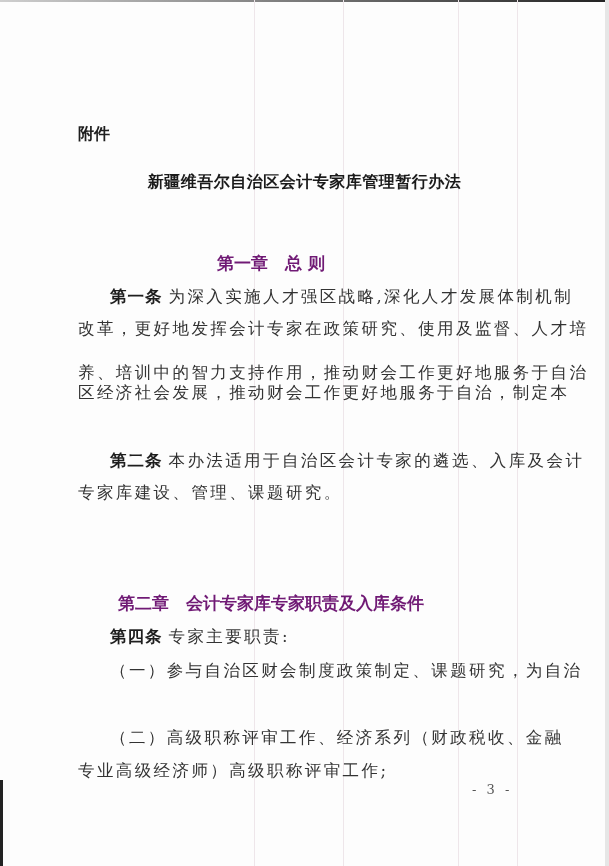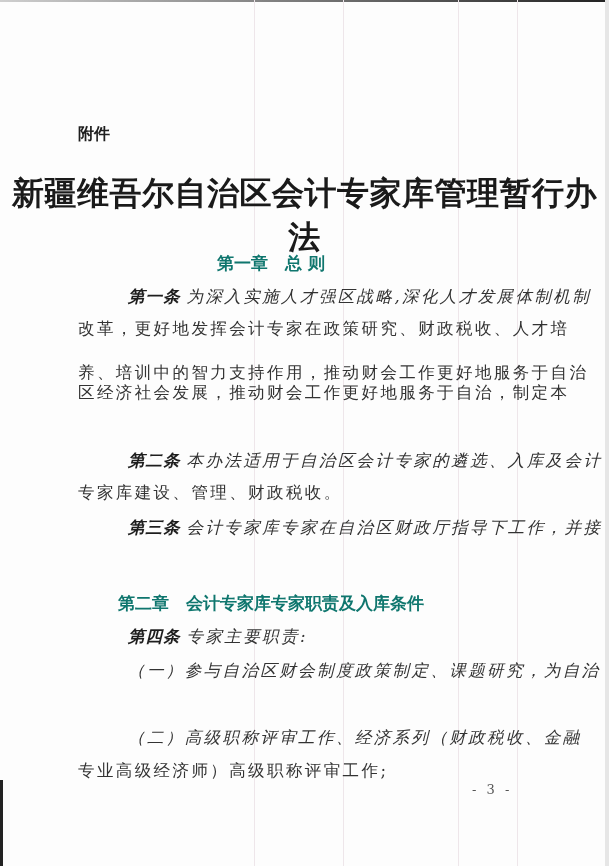--- a/index.html
+++ b/index.html
@@ -8,24 +8,24 @@
     background:#fdfdfd;
     font-family:"DejaVu Serif","Liberation Serif",serif;
     color:#2a2a2a;
   }
   .scan-top { position:absolute; left:0; top:0; width:609px; height:2px; background:linear-gradient(90deg,#cfcfcf,#555 70%,#222); }
   .scan-left { position:absolute; left:0; top:780px; width:3px; height:86px; background:#222; }
   .scan-right { position:absolute; right:0; top:0; width:4px; height:866px; background:#e6e6e6; }
   .vline { position:absolute; top:0; width:1px; height:866px; background:#eee6ea; }
   .page { position:absolute; left:0; top:0; width:609px; height:866px; }
   .attach { position:absolute; left:78px; top:124px; font-family:Liberation Sans, sans-serif; font-size:16px; font-weight:bold; color:#1e1e1e; }
-  .title { position:absolute; left:0; width:609px; top:172px; text-align:center; font-size:32px; font-weight:bold; letter-spacing:0.5px; color:#1a1a1a; }
-  .chapter { position:absolute; left:0; width:542px; text-align:center; font-family:"DejaVu Sans","Liberation Sans",sans-serif; font-size:17px; font-weight:bold; color:#0f766e; }
+  .title { position:absolute; left:0; width:609px; top:172px; text-align:center; font-size:16px; font-weight:bold; letter-spacing:0.5px; color:#1a1a1a; }
+  .chapter { position:absolute; left:0; width:542px; text-align:center; font-family:"DejaVu Sans","Liberation Sans",sans-serif; font-size:17px; font-weight:bold; color:#701a75; }
   .line { position:absolute; left:78px; width:450px; font-size:16.5px; letter-spacing:2.4px; white-space:nowrap; color:#333; }
-  .indent { left:128px; width:420px;font-style:italic; }
+  .indent { left:110px; width:420px; }
   .art { font-family:"DejaVu Sans","Liberation Sans",sans-serif; font-weight:bold; color:#1e1e1e; letter-spacing:1px; margin-right:6px; }
   .pageno { position:absolute; left:472px; top:782px; font-size:13px; color:#555; letter-spacing:3px; }
 </style>
 </head>
 <body>
 
 <div class="scan-top"></div>
 <div class="scan-left"></div>
 <div class="scan-right"></div>
 <div class="vline" style="left:254px"></div>
@@ -33,28 +33,27 @@
 <div class="vline" style="left:458px"></div>
 <div class="vline" style="left:517px"></div>
 
 <div class="page">
   <div class="attach">附件</div>
   <div class="title">新疆维吾尔自治区会计专家库管理暂行办法</div>
 
   <div class="chapter" style="top:252px">第一章　总 则</div>
 
   <div class="line indent" style="top:286px"><span class="art">第一条</span><span>为深入实施人才强区战略,深化人才发展体制机制</span></div>
-  <div class="line" style="top:318px">改革，更好地发挥会计专家在政策研究、财政税收、人才培</div>
+  <div class="line" style="top:318px">改革，更好地发挥会计专家在政策研究、使用及监督、人才培</div>
   <div class="line" style="top:362px">养、培训中的智力支持作用，推动财会工作更好地服务于自治</div>
   <div class="line" style="top:382px">区经济社会发展，推动财会工作更好地服务于自治，制定本</div>
 
   <div class="line indent" style="top:450px"><span class="art">第二条</span><span>本办法适用于自治区会计专家的遴选、入库及会计</span></div>
-  <div class="line" style="top:482px">专家库建设、管理、财政税收。</div>
+  <div class="line" style="top:482px">专家库建设、管理、课题研究。</div>
 
-  <div class="line indent" style="top:517px"><span class="art">第三条</span><span>会计专家库专家在自治区财政厅指导下工作，并接</span></div>
 
   <div class="chapter" style="top:592px">第二章　会计专家库专家职责及入库条件</div>
 
   <div class="line indent" style="top:626px"><span class="art">第四条</span><span>专家主要职责:</span></div>
 
   <div class="line indent" style="top:660px">（一）参与自治区财会制度政策制定、课题研究，为自治</div>
 
   <div class="line indent" style="top:727px">（二）高级职称评审工作、经济系列（财政税收、金融</div>
   <div class="line" style="top:760px">专业高级经济师）高级职称评审工作;</div>
 

